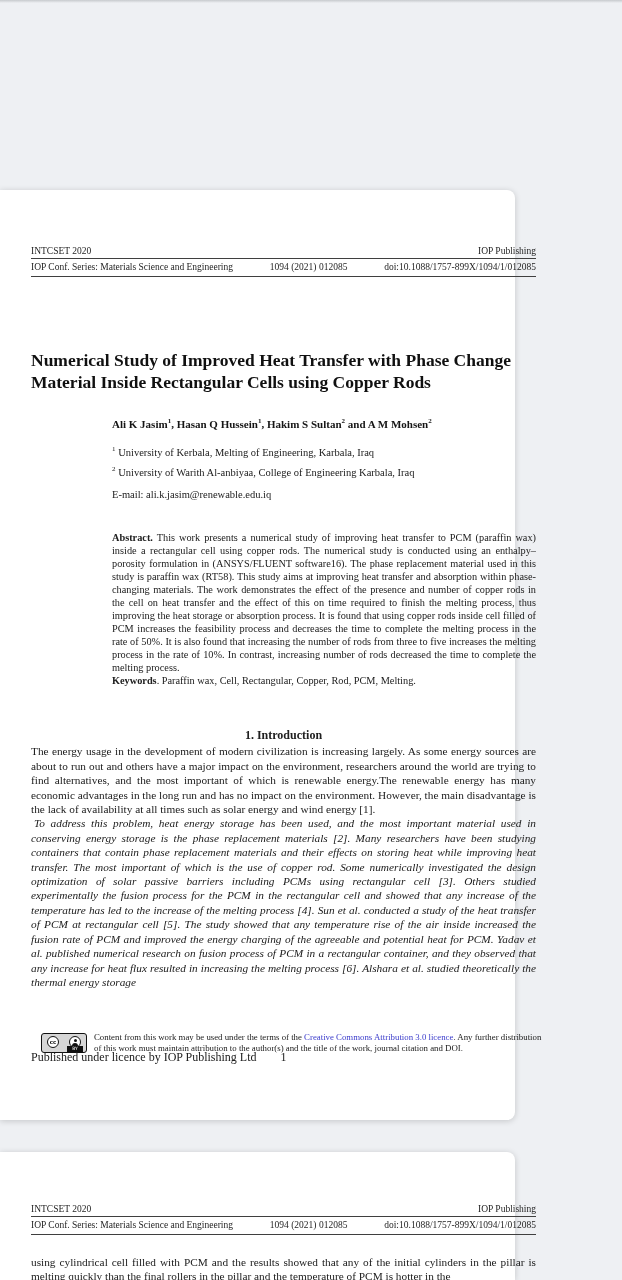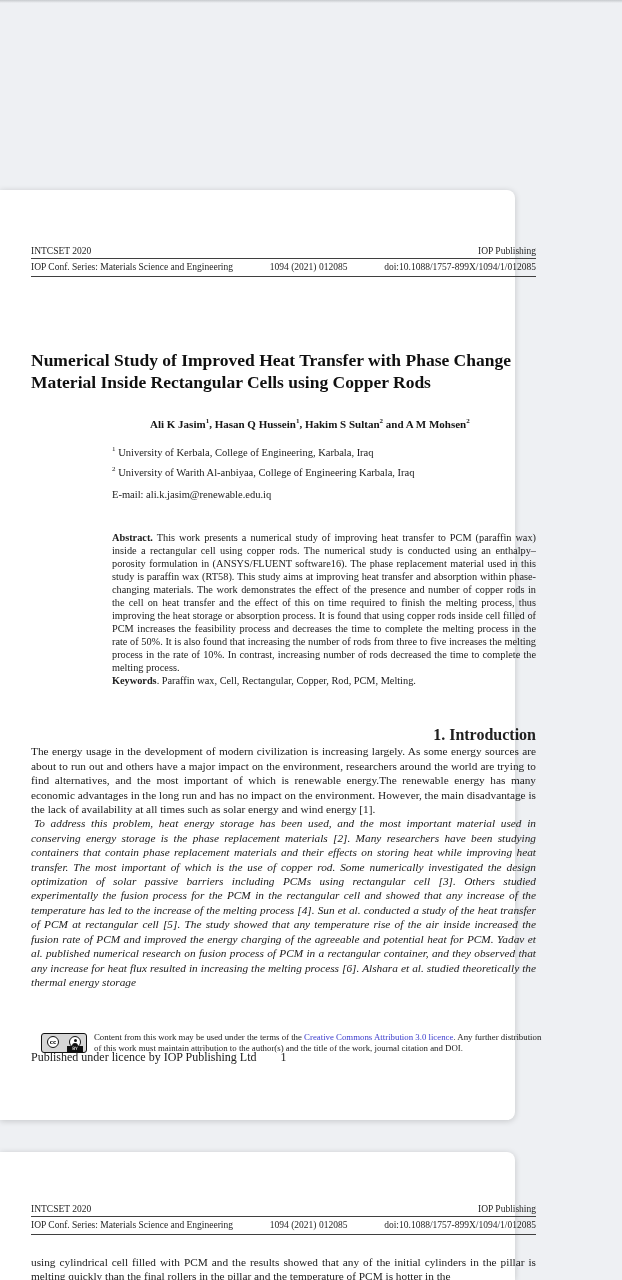--- a/index.html
+++ b/index.html
@@ -33,41 +33,41 @@
   .header-row { display: flex; justify-content: space-between; align-items: baseline; }
   .row-1 { padding-bottom: 2px; border-bottom: 1px solid #3f3f3f; }
   .row-2 { padding-top: 3px; padding-bottom: 4px; border-bottom: 1px solid #3f3f3f; }
 
   .paper-title {
     position: absolute; top: 160px; left: 31px; width: 502px;
     font-size: 17.5px; line-height: 21.5px; font-weight: bold; color: #101010;
   }
   .authors {
     position: absolute; top: 227px; left: 112px; width: 424px;
-    font-size: 11px; font-weight: bold; color: #151515; margin-left: 38px;
+    font-size: 11px; font-weight: bold; color: #151515;
   }
   .authors sup, .affiliations sup { font-size: 7px; }
   .affiliations {
     position: absolute; top: 251px; left: 112px; width: 424px;
     font-size: 10.5px; line-height: 16px;
   }
   .email {
     position: absolute; top: 299px; left: 112px; width: 424px;
     font-size: 10.5px;
   }
   .abstract {
     position: absolute; top: 341px; left: 112px; width: 424px;
     font-size: 10.3px; line-height: 13px; text-align: justify;
   }
   .abstract b { font-weight: bold; }
   .intro {
     position: absolute; top: 538px; left: 31px; width: 505px;
     font-size: 11.3px; line-height: 14.4px; text-align: justify;
   }
-  .intro h2 { font-size: 16px; font-weight: bold; margin-bottom: 2px; text-align: right; }
+  .intro h2 { font-size: 12px; font-weight: bold; margin-bottom: 2px; text-align: center; }
   .intro .p2 { text-indent: 3px; font-style: italic; }
 
   .license {
     position: absolute; top: 842px; left: 41px; width: 505px;
     font-size: 8.8px; line-height: 11px;
   }
   .license .link { color: #3a3bcb; text-decoration: none; cursor: pointer; }
   .cc-badge {
     float: left; width: 46px; height: 20px; margin-right: 7px; margin-top: 1px;
     border: 1.5px solid #111; border-radius: 3px; background: #d6d6d6;
@@ -115,21 +115,21 @@
         <span>1094 (2021) 012085</span>
         <span>doi:10.1088/1757-899X/1094/1/012085</span>
       </div>
     </header>
 
     <h1 class="paper-title">Numerical Study of Improved Heat Transfer with Phase Change Material Inside Rectangular Cells using Copper Rods</h1>
 
     <p class="authors"><span>Ali K Jasim</span><sup>1</sup><span>, </span><span>Hasan Q Hussein</span><sup>1</sup><span>, </span><span>Hakim S Sultan</span><sup>2</sup><span> and </span><span>A M Mohsen</span><sup>2</sup></p>
 
     <div class="affiliations">
-      <p><sup>1</sup><span> University of Kerbala, College of Engineering, Karbala, Iraq</span></p>
+      <p><sup>1</sup><span> University of Kerbala, Melting of Engineering, Karbala, Iraq</span></p>
       <p><sup>2</sup><span> University of Warith Al-anbiyaa, College of Engineering Karbala, Iraq</span></p>
     </div>
 
     <p class="email">E-mail: ali.k.jasim@renewable.edu.iq</p>
 
     <div class="abstract">
       <p><b>Abstract.</b><span> This work presents a numerical study of improving heat transfer to PCM (paraffin wax) inside a rectangular cell using copper rods. The numerical study is conducted using an enthalpy–porosity formulation in (ANSYS/FLUENT software16). The phase replacement material used in this study is paraffin wax (RT58). This study aims at improving heat transfer and absorption within phase-changing materials. The work demonstrates the effect of the presence and number of copper rods in the cell on heat transfer and the effect of this on time required to finish the melting process, thus improving the heat storage or absorption process. It is found that using copper rods inside cell filled of PCM increases the feasibility process and decreases the time to complete the melting process in the rate of 50%. It is also found that increasing the number of rods from three to five increases the melting process in the rate of 10%. In contrast, increasing number of rods decreased the time to complete the melting process.</span></p>
       <p><b>Keywords</b><span>. Paraffin wax, Cell, Rectangular, Copper, Rod, PCM, Melting.</span></p>
     </div>
 

